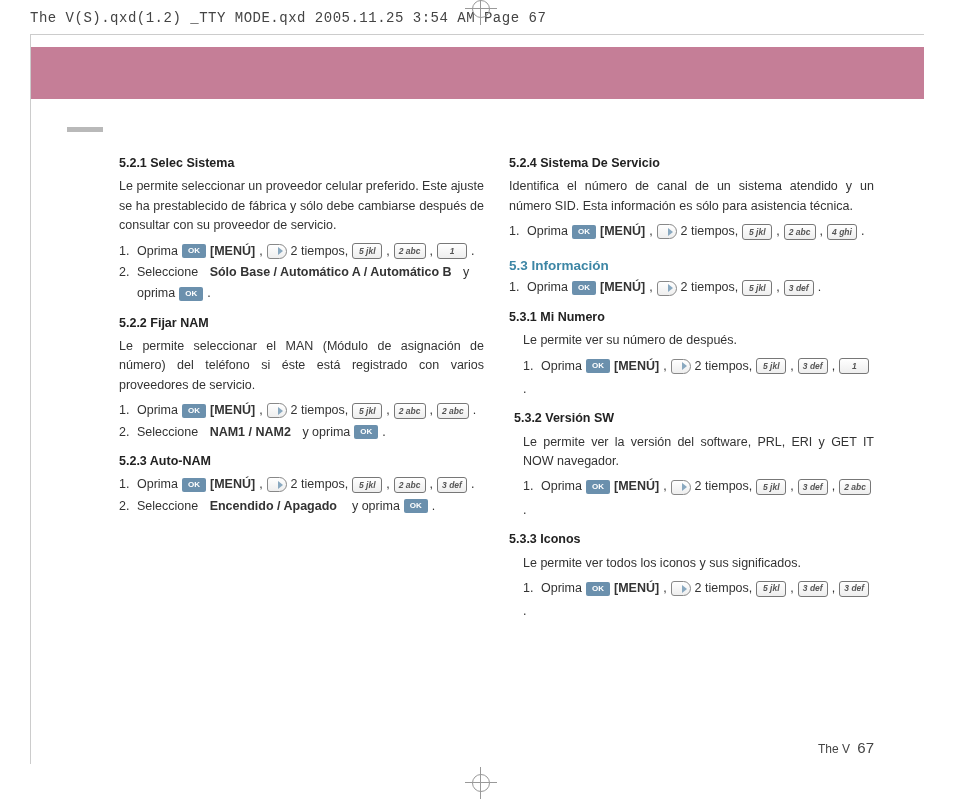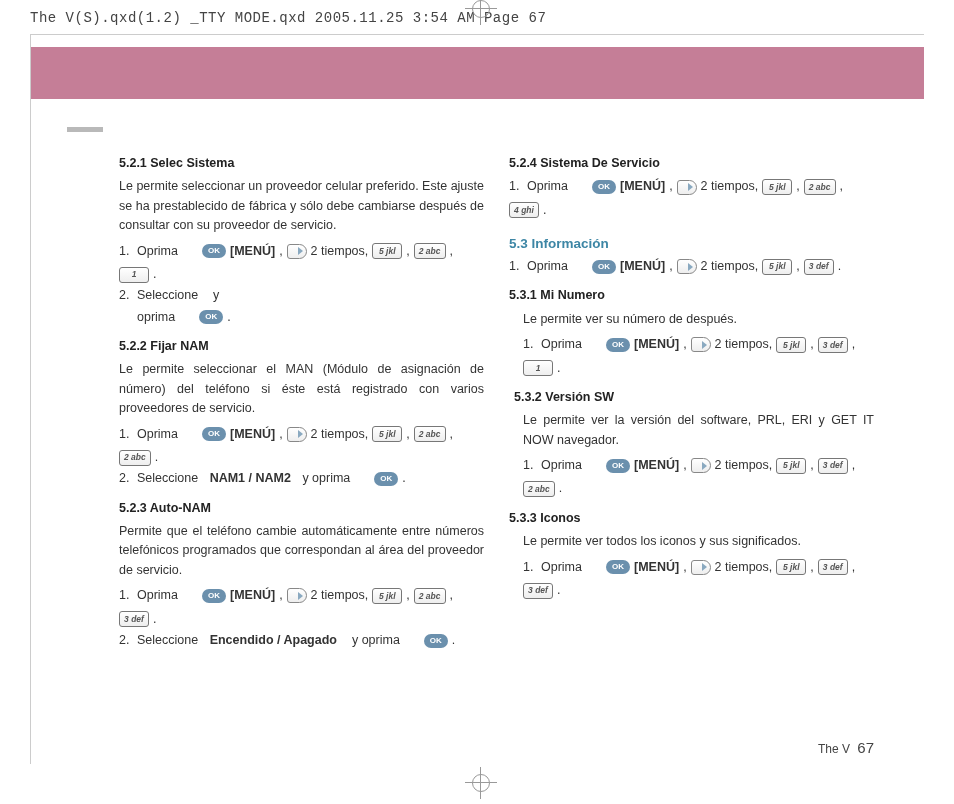--- a/index.html
+++ b/index.html
@@ -132,27 +132,26 @@
     background: linear-gradient(#fff,#eee);
     min-width: 20px;
     line-height: 1;
   }
   .ok {
     display: inline-flex;
     align-items: center;
     justify-content: center;
     height: 14px;
     padding: 0 6px;
-    border-radius: 7px;
+    border-radius: 2px;
     background: #6b90ad;
     color: #fff;
     font-size: 8px;
     font-weight: bold;
     line-height: 1;
-    margin-left: 20px;
   }
   .soft {
     display: inline-block;
     width: 18px;
     height: 13px;
     border: 1px solid #888;
     border-radius: 4px 10px 10px 4px;
     position: relative;
     background: linear-gradient(#fff,#eee);
   }
@@ -207,21 +206,21 @@
         <b>[MENÚ]</b>,
         <span class="soft"></span>
         <span>2 tiempos,</span>
         <span class="key">5 jkl</span> ,
         <span class="key">2 abc</span> ,
         <span class="key">1</span>
         <span>.</span>
       </div>
       <div class="step">
         <span class="num">2.</span>
-        <span>Seleccione</span>&nbsp;&nbsp;<span>y</span>
+        <span>Seleccione</span>&nbsp;<b>Sólo Base / Automático A / Automático B</b>&nbsp;<span>y</span>
       </div>
       <div class="step indent">
         <span>oprima</span>
         <span class="ok">OK</span> .
       </div>
 
       <div class="h">5.2.2 Fijar NAM</div>
       <p class="body">Le permite seleccionar el MAN (Módulo de asignación de número) del teléfono si éste está registrado con varios proveedores de servicio.</p>
       <div class="step">
         <span class="num">1.</span>
@@ -235,21 +234,20 @@
         <span class="key">2 abc</span>
         <span>.</span>
       </div>
       <div class="step">
         <span class="num">2.</span>
         <span>Seleccione</span>&nbsp;<b>NAM1 / NAM2</b>&nbsp;<span>y oprima</span>
         <span class="ok">OK</span> .
       </div>
 
       <div class="h">5.2.3 Auto-NAM</div>
-      <p class="body">Permite que el teléfono cambie automáticamente entre números telefónicos programados que correspondan al área del proveedor de servicio.</p>
       <div class="step">
         <span class="num">1.</span>
         <span>Oprima</span>
         <span class="ok">OK</span>
         <b>[MENÚ]</b>,
         <span class="soft"></span>
         <span>2 tiempos,</span>
         <span class="key">5 jkl</span> ,
         <span class="key">2 abc</span> ,
         <span class="key">3 def</span>
@@ -258,20 +256,21 @@
       <div class="step">
         <span class="num">2.</span>
         <span>Seleccione</span>&nbsp;<b>Encendido / Apagado</b>&nbsp;&nbsp;<span>y oprima</span>
         <span class="ok">OK</span> .
       </div>
     </div>
 
     <div class="col">
 
       <div class="h">5.2.4 Sistema De Servicio</div>
+      <p class="body">Identifica el número de canal de un sistema atendido y un número SID. Esta información es sólo para asistencia técnica.</p>
       <div class="step">
         <span class="num">1.</span>
         <span>Oprima</span>
         <span class="ok">OK</span>
         <b>[MENÚ]</b>,
         <span class="soft"></span>
         <span>2 tiempos,</span>
         <span class="key">5 jkl</span> ,
         <span class="key">2 abc</span> ,
         <span class="key">4 ghi</span>

